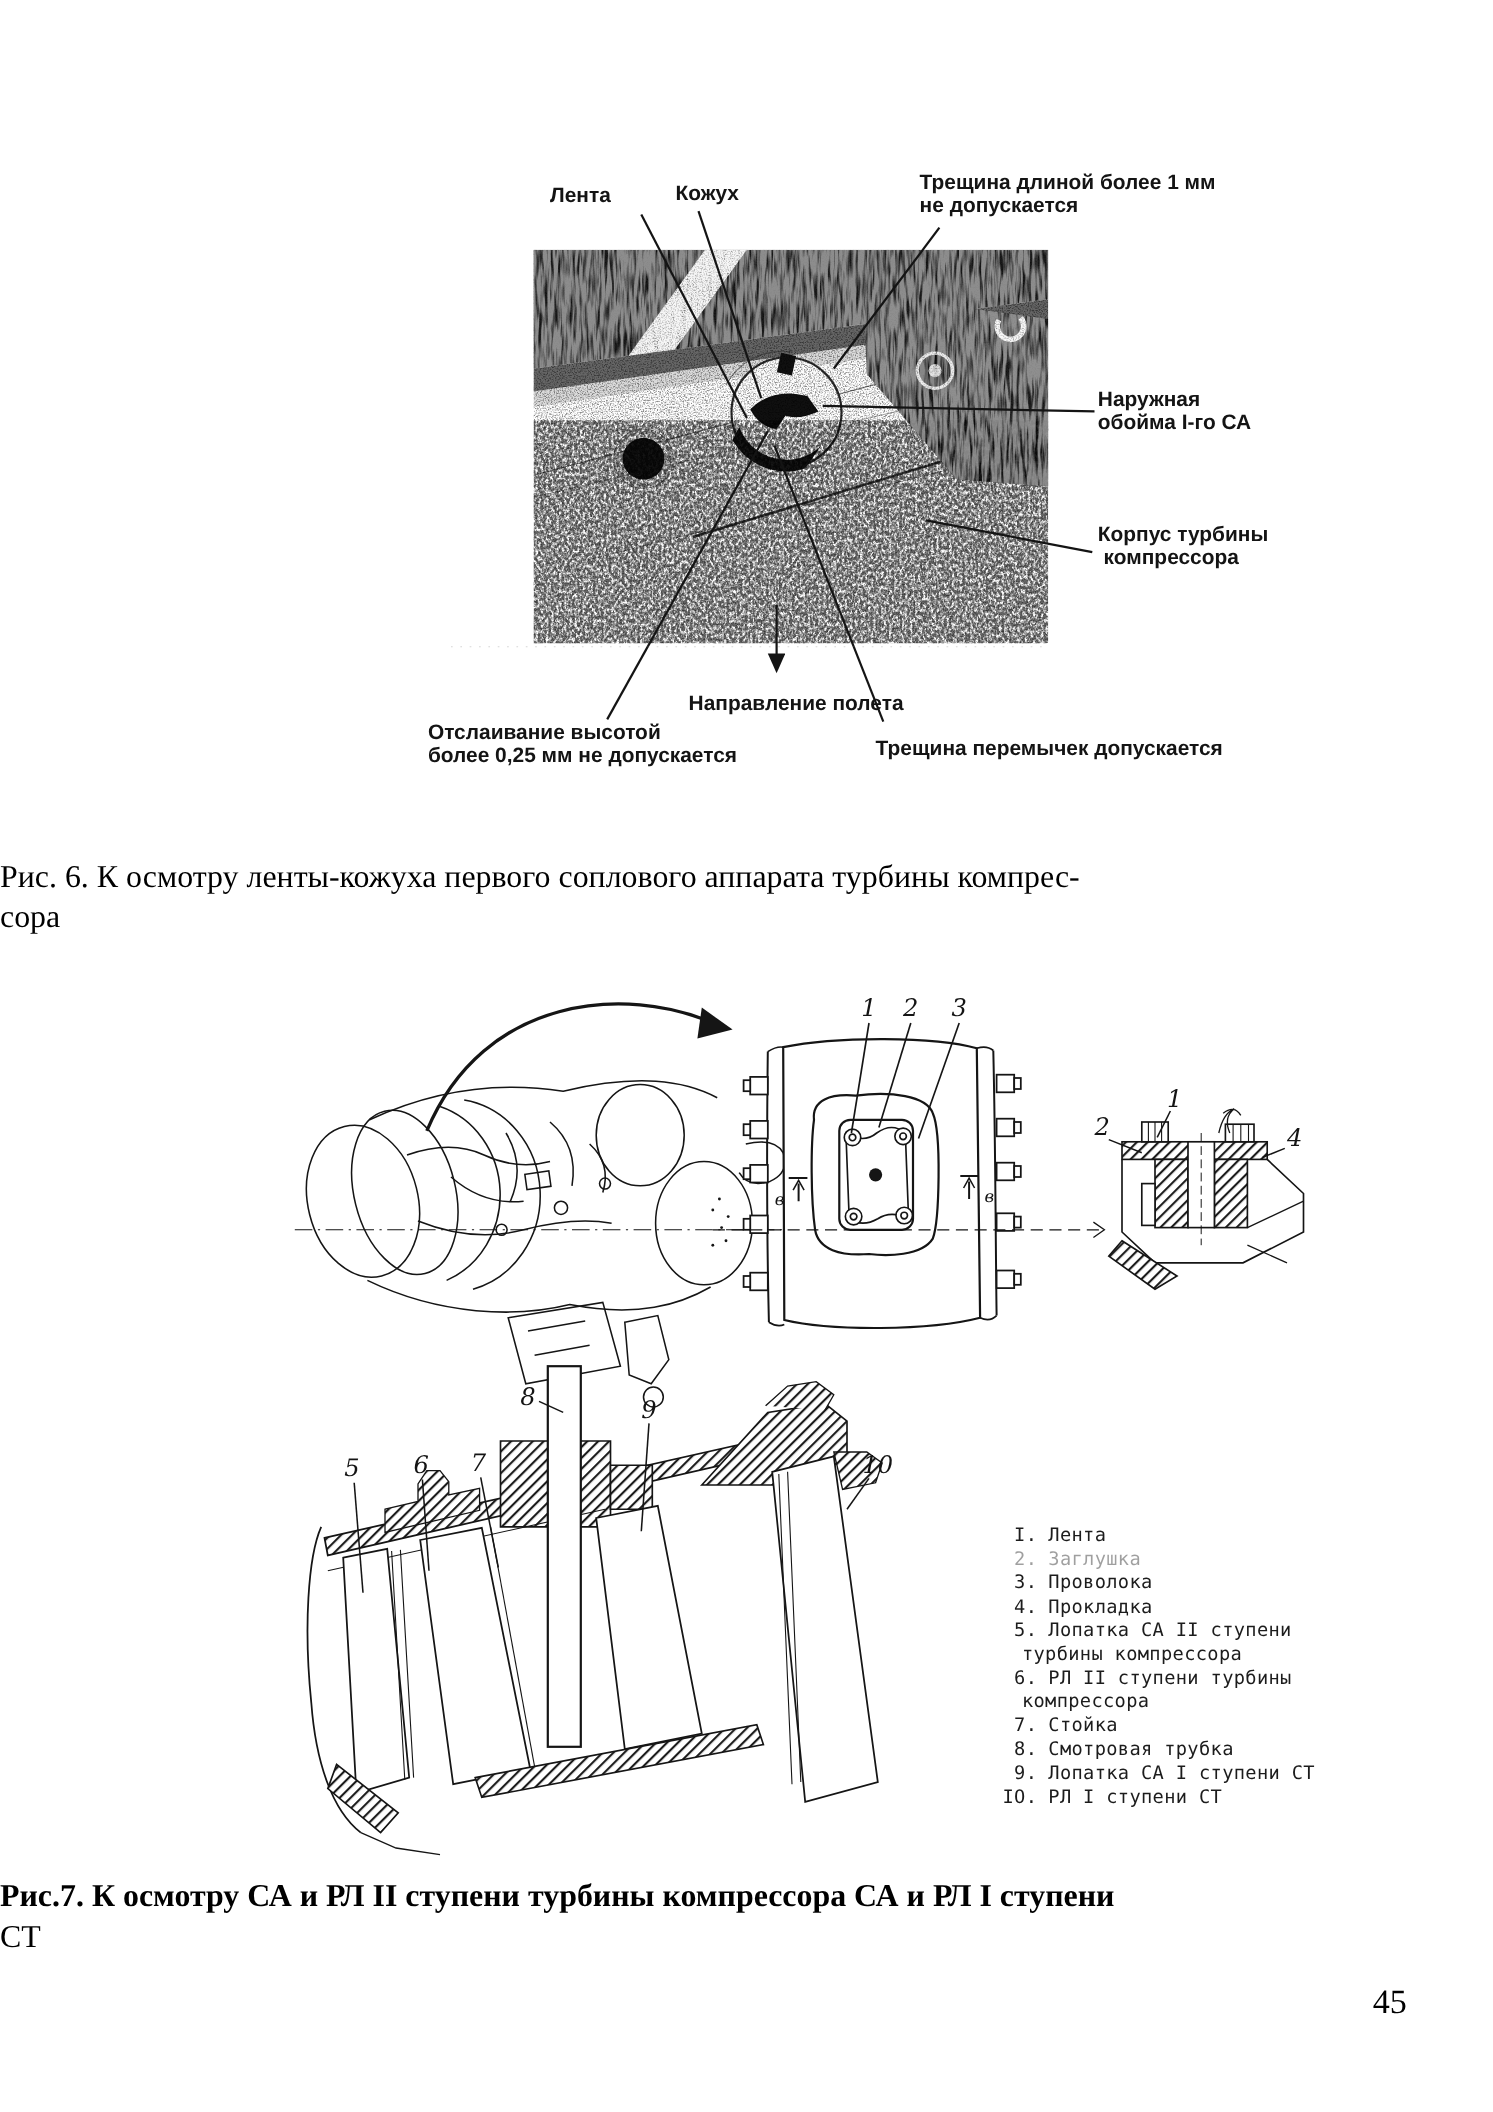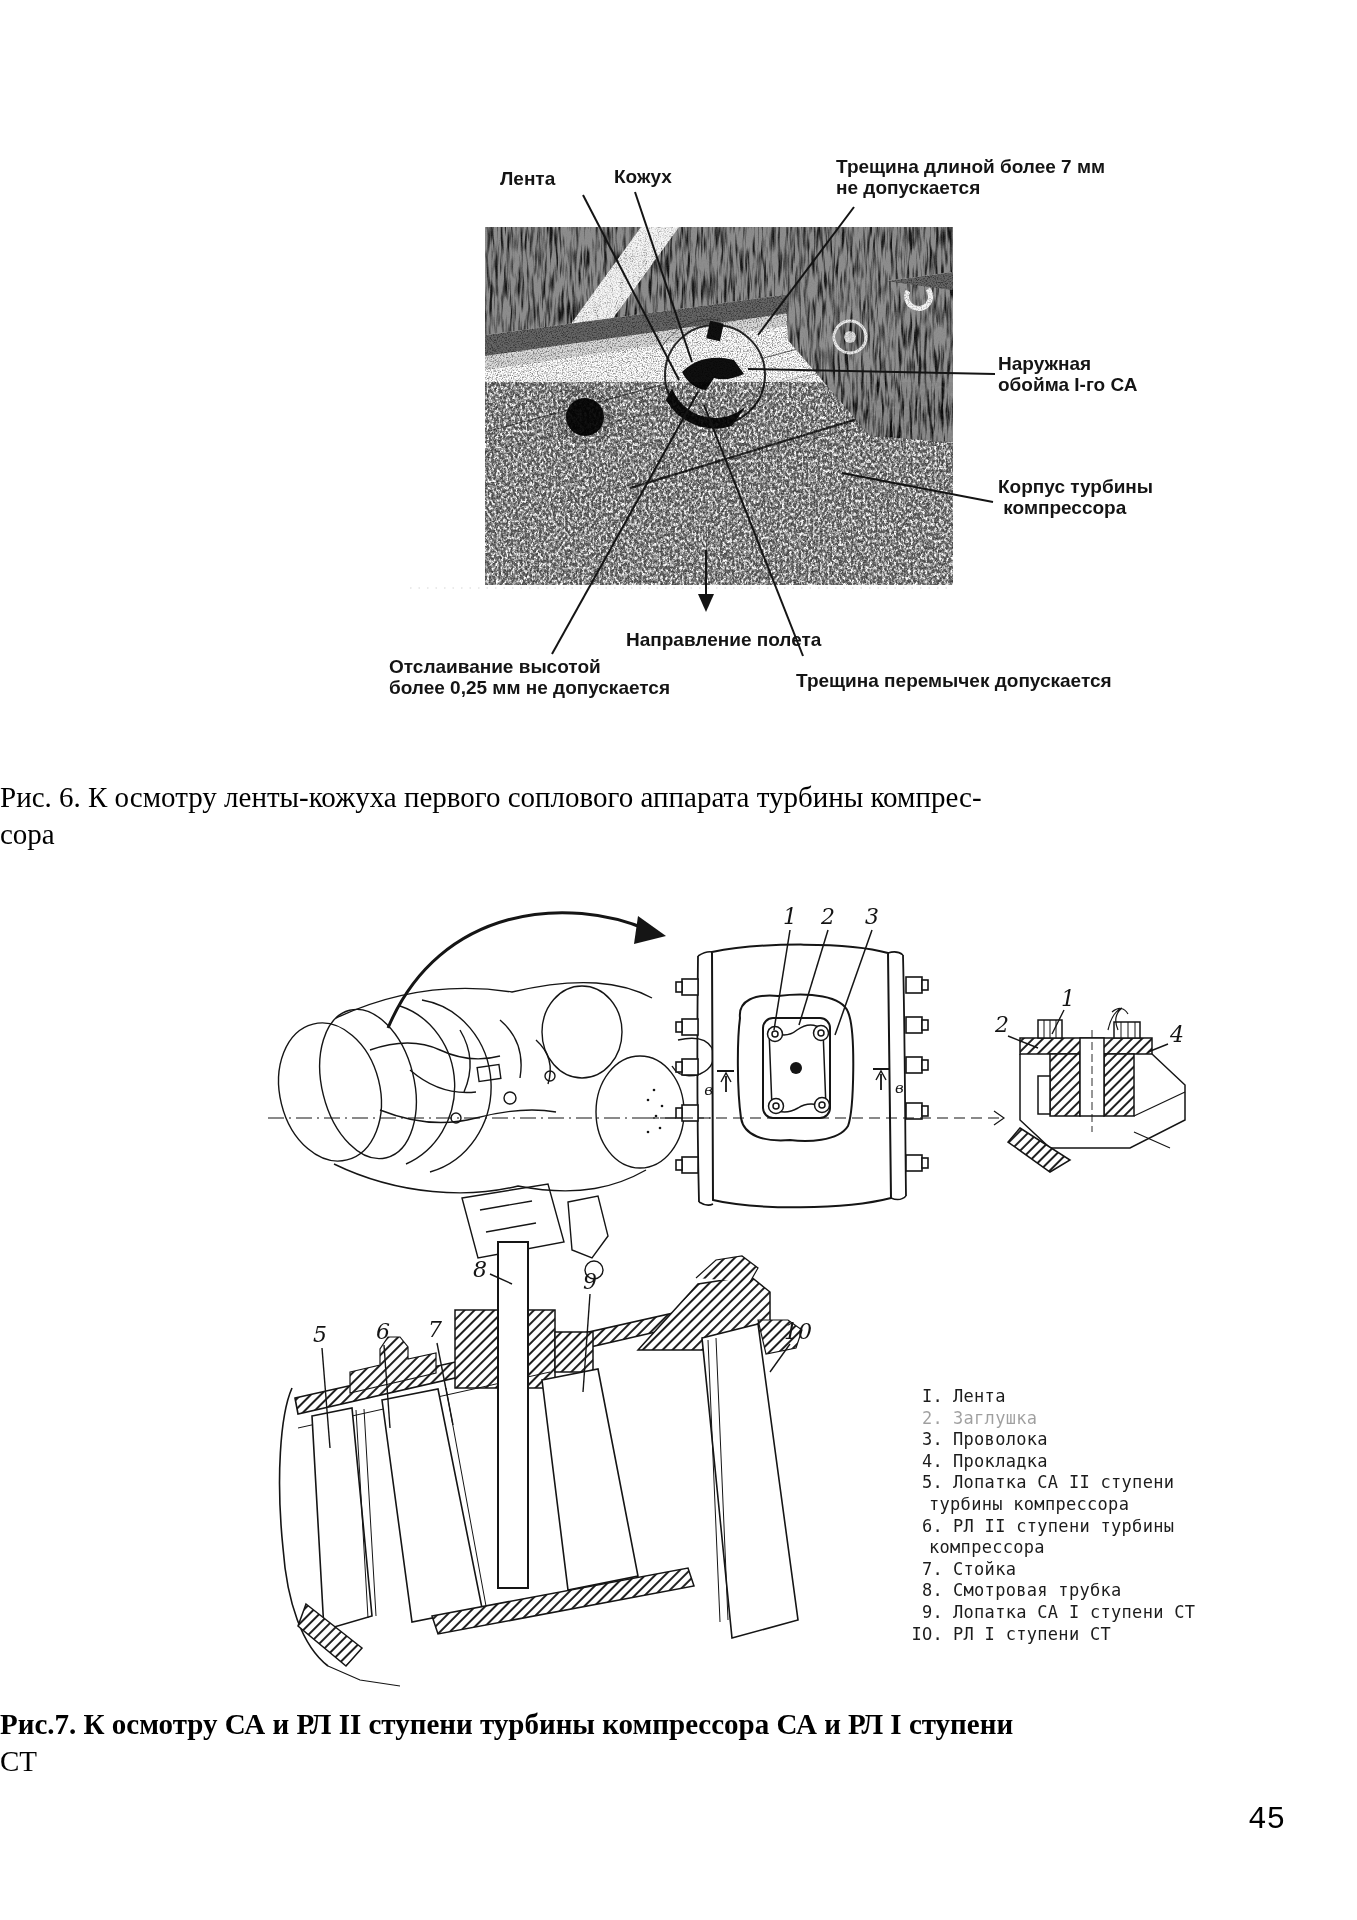--- a/index.html
+++ b/index.html
@@ -28,21 +28,21 @@
     left:903px;top:1386px;width:310px;
     font-family:"DejaVu Sans Mono",monospace;font-size:17px;
     letter-spacing:.3px;color:#1c1c1c;
   }
   .leg-row{display:flex;height:21.6px;align-items:baseline;}
   .leg-num{width:40px;text-align:right;margin-right:10px;flex:none;}
   .leg-cont{margin-left:26px;height:21.6px;}
   .faded{opacity:.42;filter:blur(.4px);}
   
   #pagenum{
-    left:1248px;top:1802px;font-family:Liberation Mono, monospace;
+    left:1248px;top:1802px;font-family:Liberation Serif, serif;
     font-size:31px;color:#000;
   }
   svg text.callout{
     font-family:"DejaVu Serif",serif;font-style:italic;font-size:22px;fill:#141414;
   }
   svg text.sect{
     font-family:"DejaVu Serif",serif;font-style:italic;font-size:15px;fill:#141414;
   }
 </style>
 </head>
@@ -121,21 +121,21 @@
       <path d="M663,352 L512,323"></path>
       <path d="M368,242 L222,504"></path>
       <path d="M374,255 L473,506"></path>
     </g>
     <path d="M376,400 L376,458" stroke="#141414" stroke-width="2" fill="none" marker-end="url(#mArrow)"></path>
     <path d="M80,438 H620" stroke="#777" stroke-width="1" stroke-dasharray="1.5 7" opacity="0.3"></path>
   </svg>
 
   <div class="f6label" style="left:170px;top:18px;width:82px;text-align:left;">Лента</div>
   <div class="f6label" style="left:284px;top:16px;">Кожух</div>
-  <div class="f6label" style="left:506px;top:6px;">Трещина длиной более 7 мм
+  <div class="f6label" style="left:506px;top:6px;">Трещина длиной более 1 мм
 не допускается</div>
   <div class="f6label" style="left:668px;top:203px;">Наружная
 обойма I-го СА</div>
   <div class="f6label" style="left:668px;top:326px;">Корпус турбины
  компрессора</div>
   <div class="f6label" style="left:296px;top:479px;">Направление полета</div>
   <div class="f6label" style="left:46px;top:506px;margin-left:13px;">Отслаивание высотой
 более 0,25 мм не допускается</div>
   <div class="f6label" style="left:466px;top:520px;">Трещина перемычек допускается</div>
 </div>

